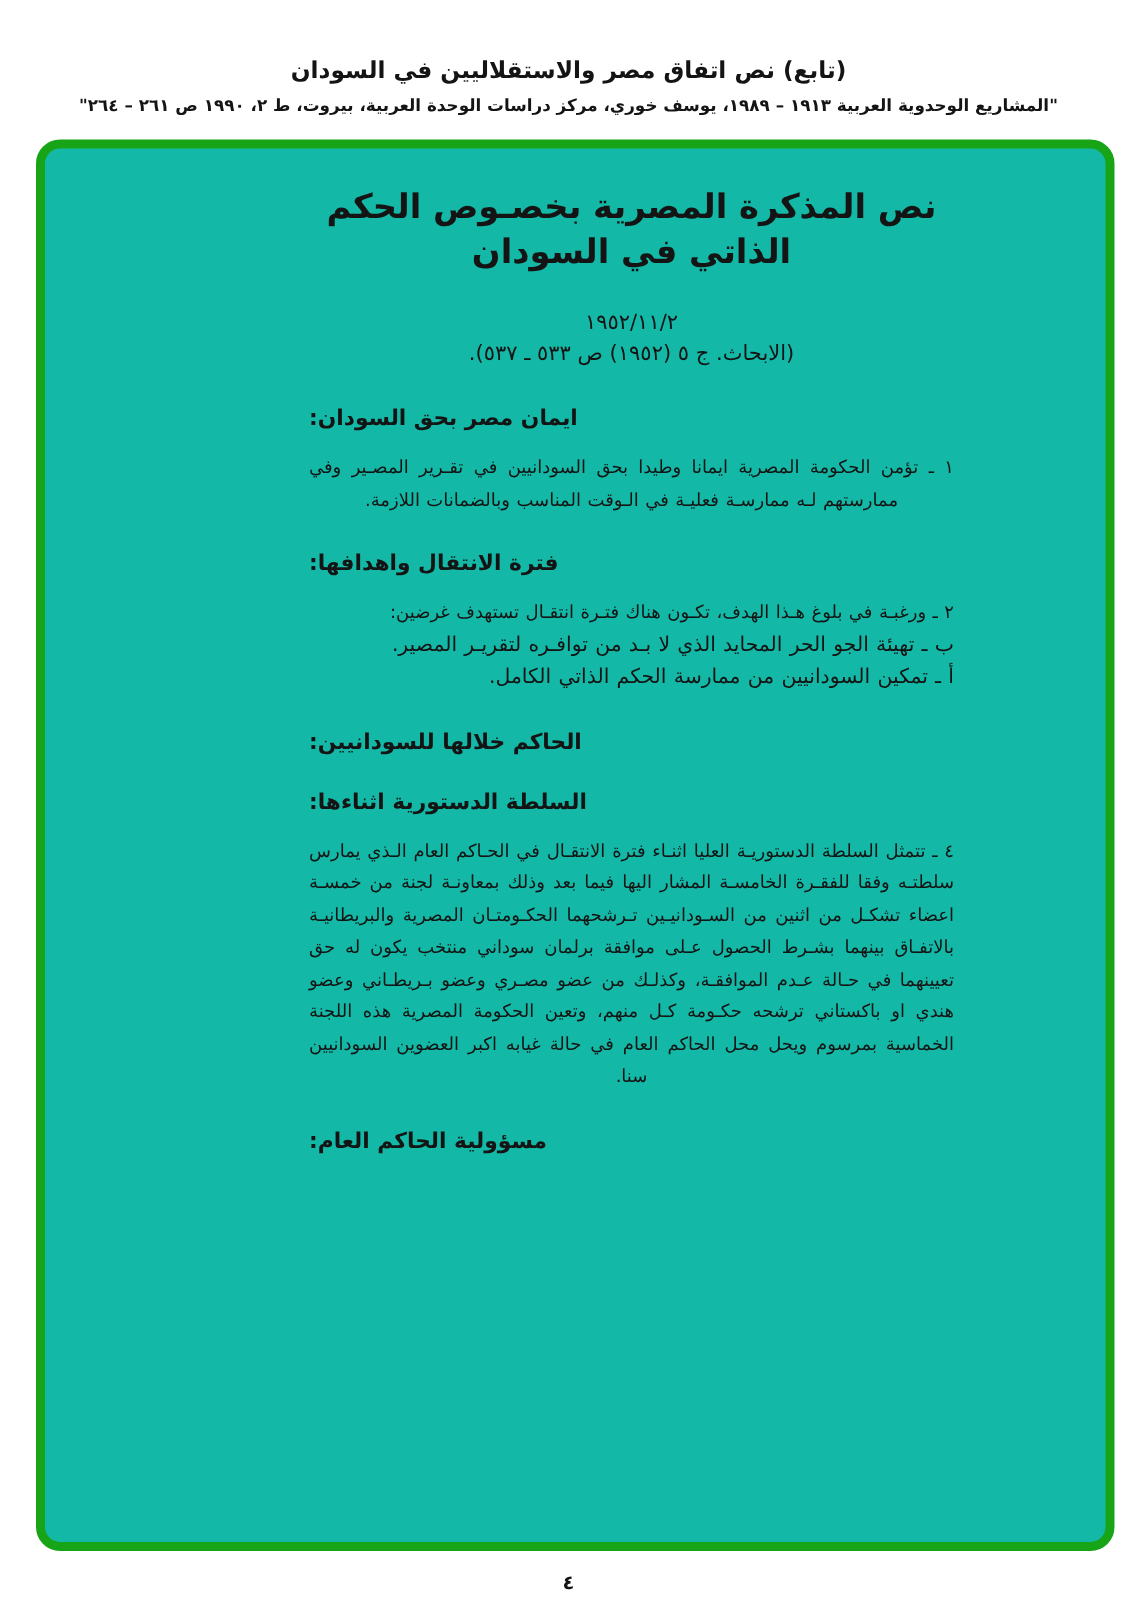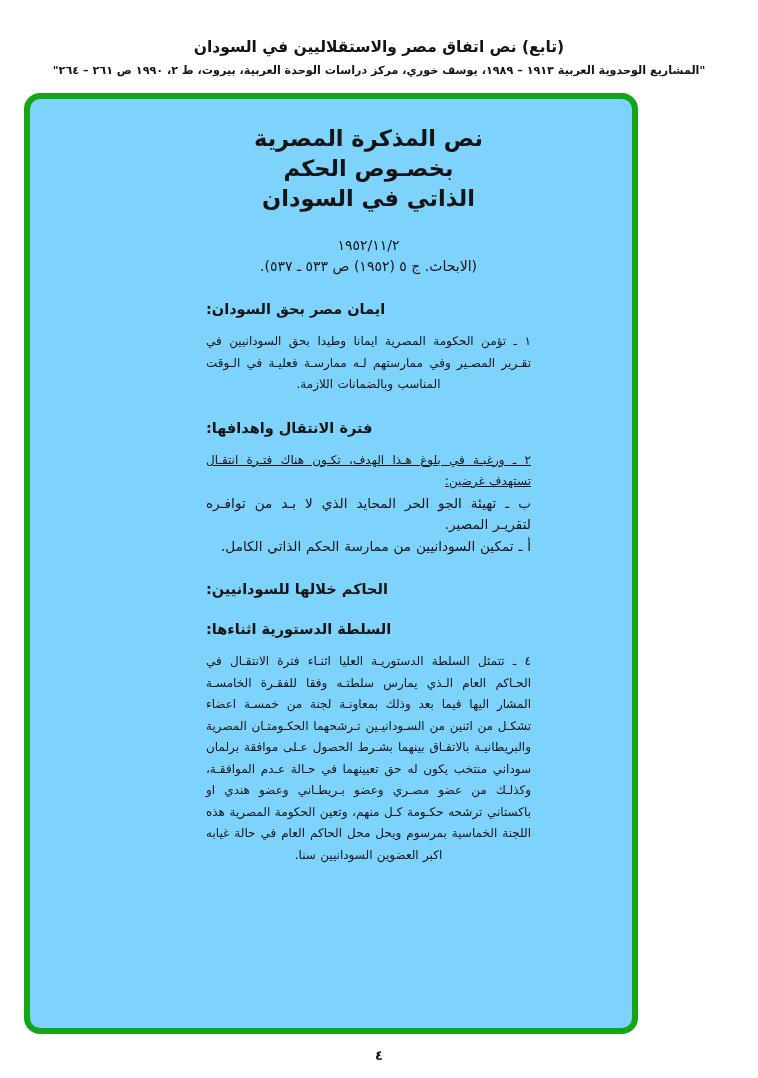--- a/index.html
+++ b/index.html
@@ -31,26 +31,26 @@
   }
   .page-header .line2 {
     margin-top: 8px;
     font-size: 11.2px;
     font-weight: bold;
   }
   .frame {
     position: absolute;
     left: 24px;
     top: 93px;
-    width: 614px;
+    width: 719px;
     height: 941px;
     box-sizing: border-box;
     border: 6px solid #17a517;
     border-radius: 16px;
-    background: #7dd3fc;
+    background: #14b8a6;
   }
   .doc {
     position: absolute;
     top: 0; left: 0; right: 0; bottom: 0;
     padding: 14px 101px 0 176px;
     direction: rtl;
     box-sizing: border-box;
     overflow: hidden;
   }
   .doc-title {
@@ -94,21 +94,21 @@
   .page-number {
     position: absolute;
     top: 1048px;
     left: 0;
     right: 0;
     text-align: center;
     font-size: 13px;
     font-weight: bold;
   }
   .s2-group { margin-top: 14px; }
-  .s2-group .para { margin-top: 0; text-decoration: underline; }
+  .s2-group .para { margin-top: 0; }
 </style>
 </head>
 <body>
 
 <div class="page-header">
   <div class="line1">(تابع) نص اتفاق مصر والاستقلاليين في السودان</div>
   <div class="line2">"المشاريع الوحدوية العربية ١٩١٣ – ١٩٨٩، يوسف خوري، مركز دراسات الوحدة العربية، بيروت، ط ٢، ١٩٩٠ ص ٢٦١ – ٢٦٤"</div>
 </div>
 
 <div class="frame">
@@ -141,18 +141,19 @@
     <div>
       <h3 class="sec-heading">الحاكم خلالها للسودانيين:</h3>
     </div>
 
     <div>
       <h3 class="sec-heading">السلطة الدستورية اثناءها:</h3>
       <p class="para">٤ ـ تتمثل السلطة الدستوريـة العليا اثنـاء فترة الانتقـال في الحـاكم العام الـذي يمارس سلطتـه وفقا للفقـرة الخامسـة المشار اليها فيما بعد وذلك بمعاونـة لجنة من خمسـة اعضاء تشكـل من اثنين من السـودانيـين تـرشحهما الحكـومتـان المصرية والبريطانيـة بالاتفـاق بينهما بشـرط الحصول عـلى موافقة برلمان سوداني منتخب يكون له حق تعيينهما في حـالة عـدم الموافقـة، وكذلـك من عضو مصـري وعضو بـريطـاني وعضو هندي او باكستاني ترشحه حكـومة كـل منهم، وتعين الحكومة المصرية هذه اللجنة الخماسية بمرسوم ويحل محل الحاكم العام في حالة غيابه اكبر العضوين السودانيين سنا.</p>
     </div>
 
     <div>
+      <h3 class="sec-heading">مسؤولية الحاكم العام:</h3>
     </div>
 
   </div>
 </div>
 
 <div class="page-number">٤</div>
 
 </body></html>

